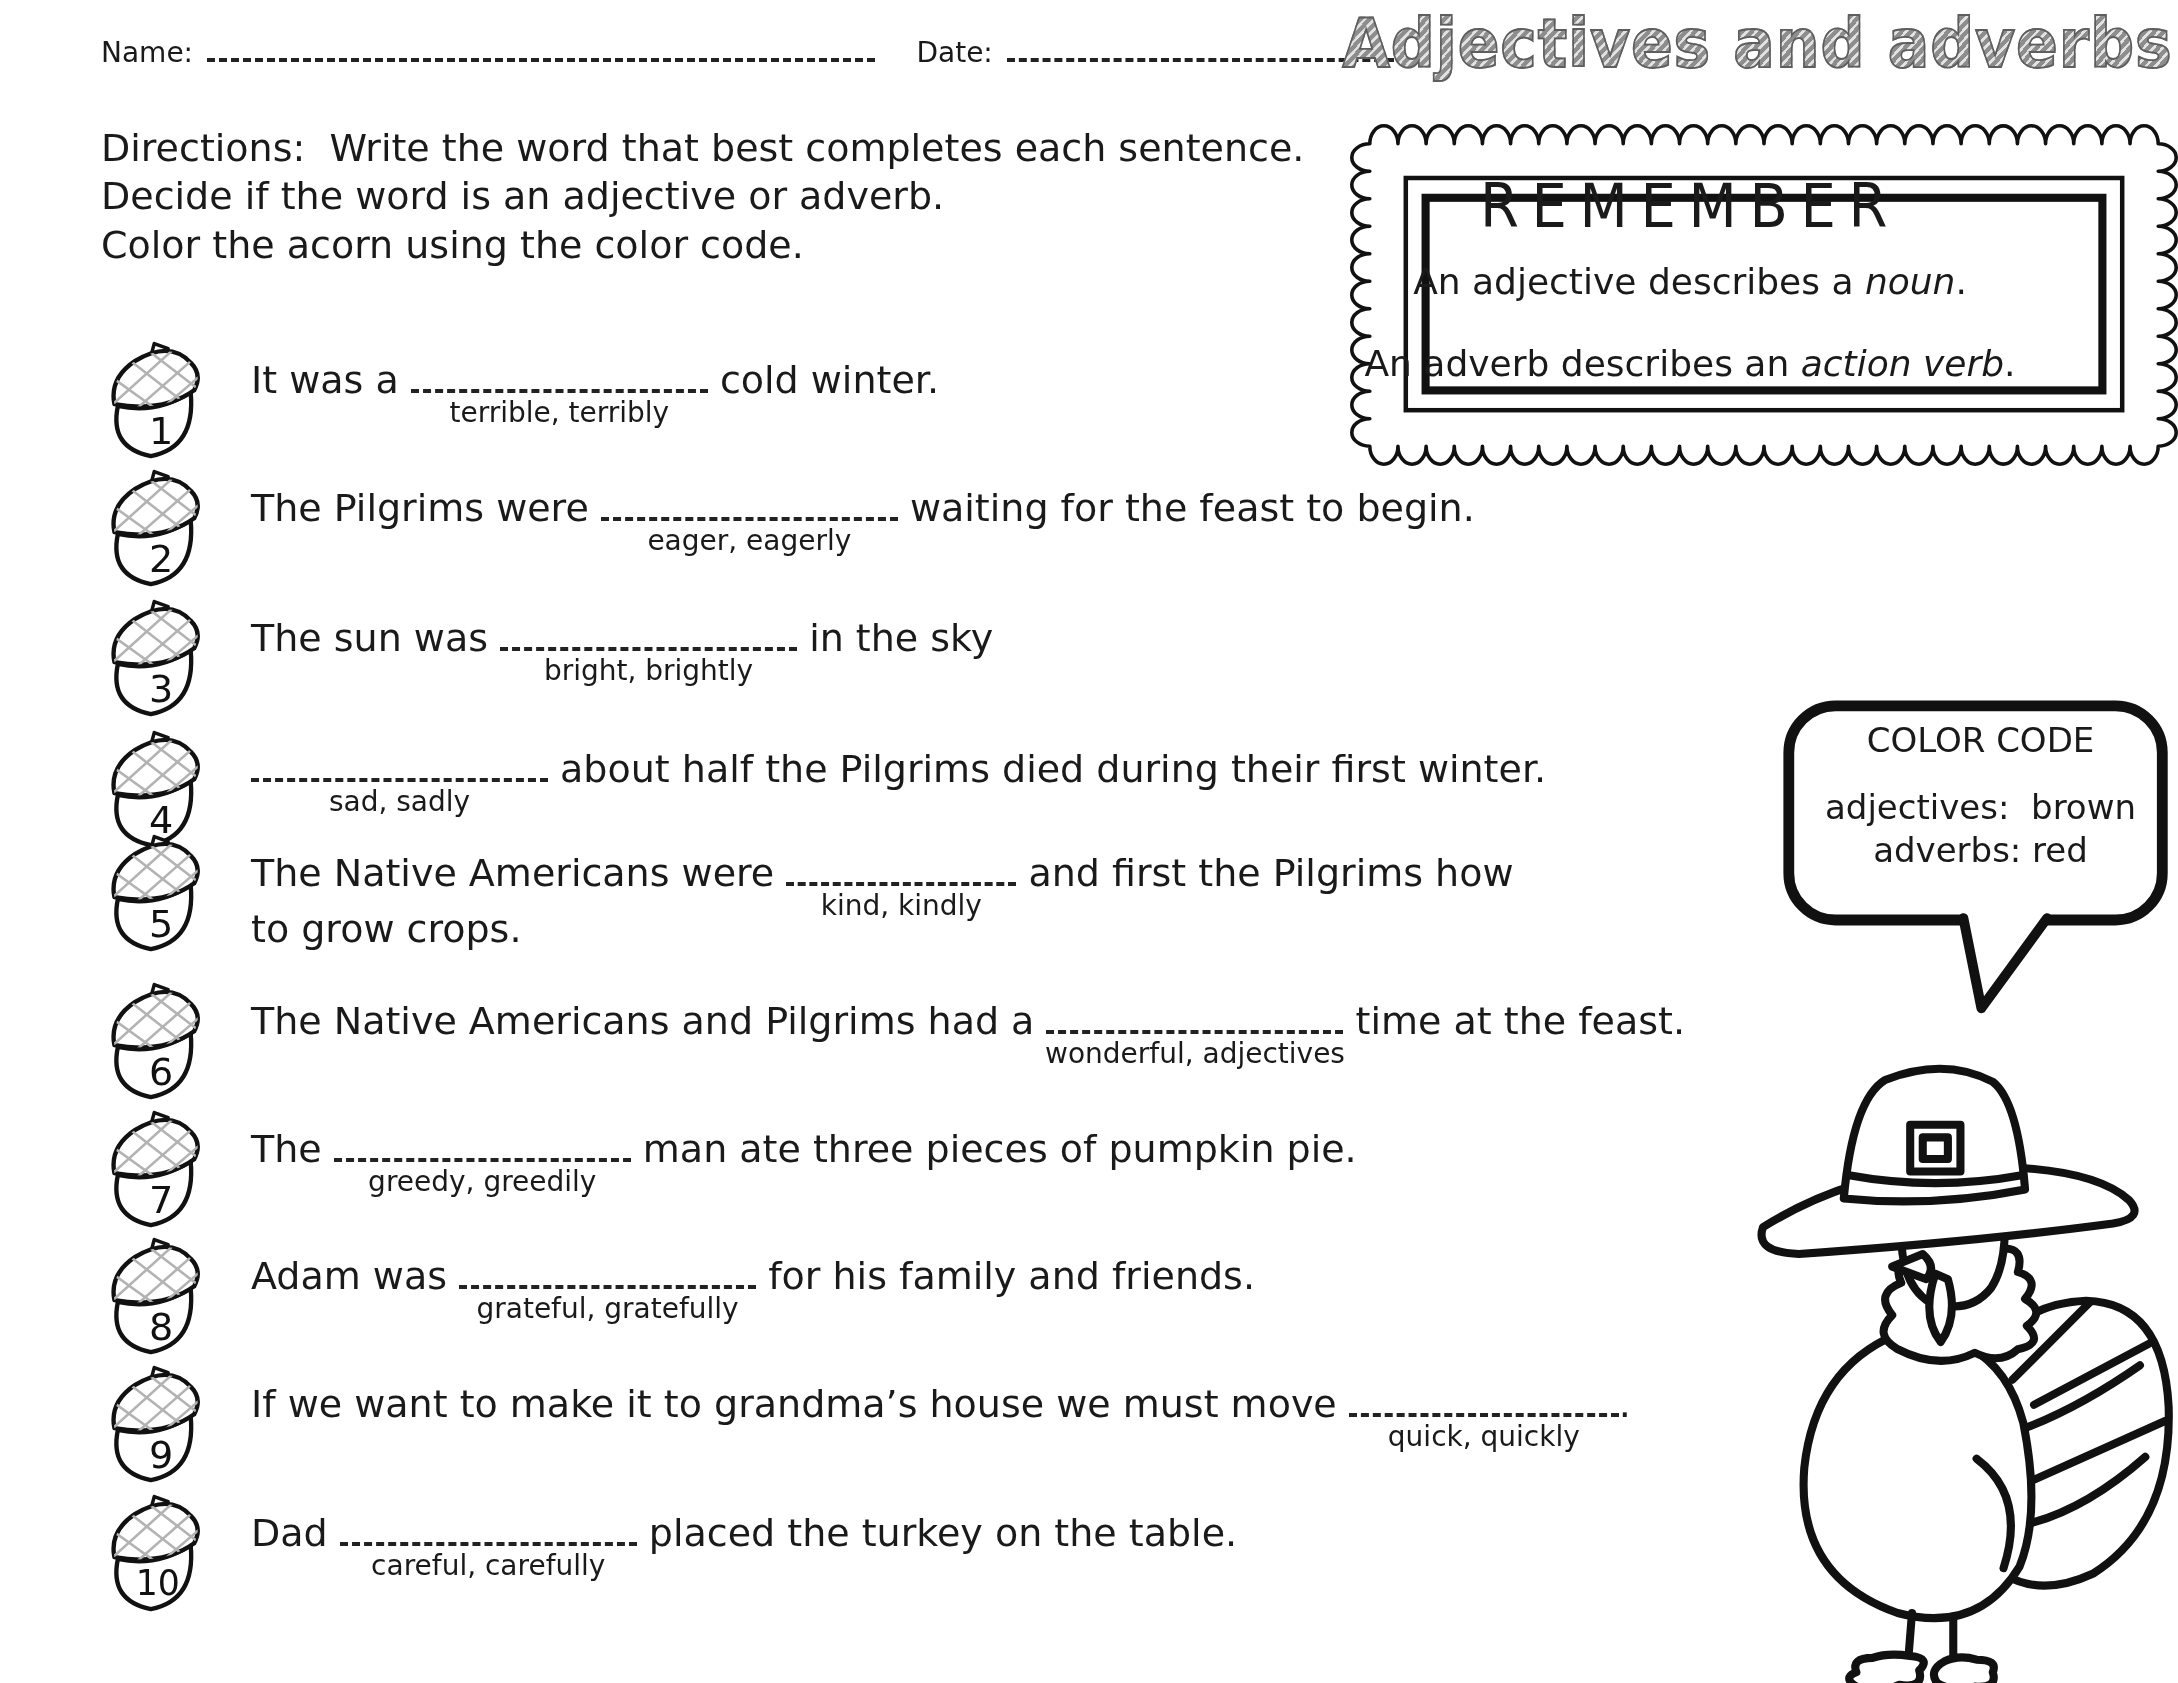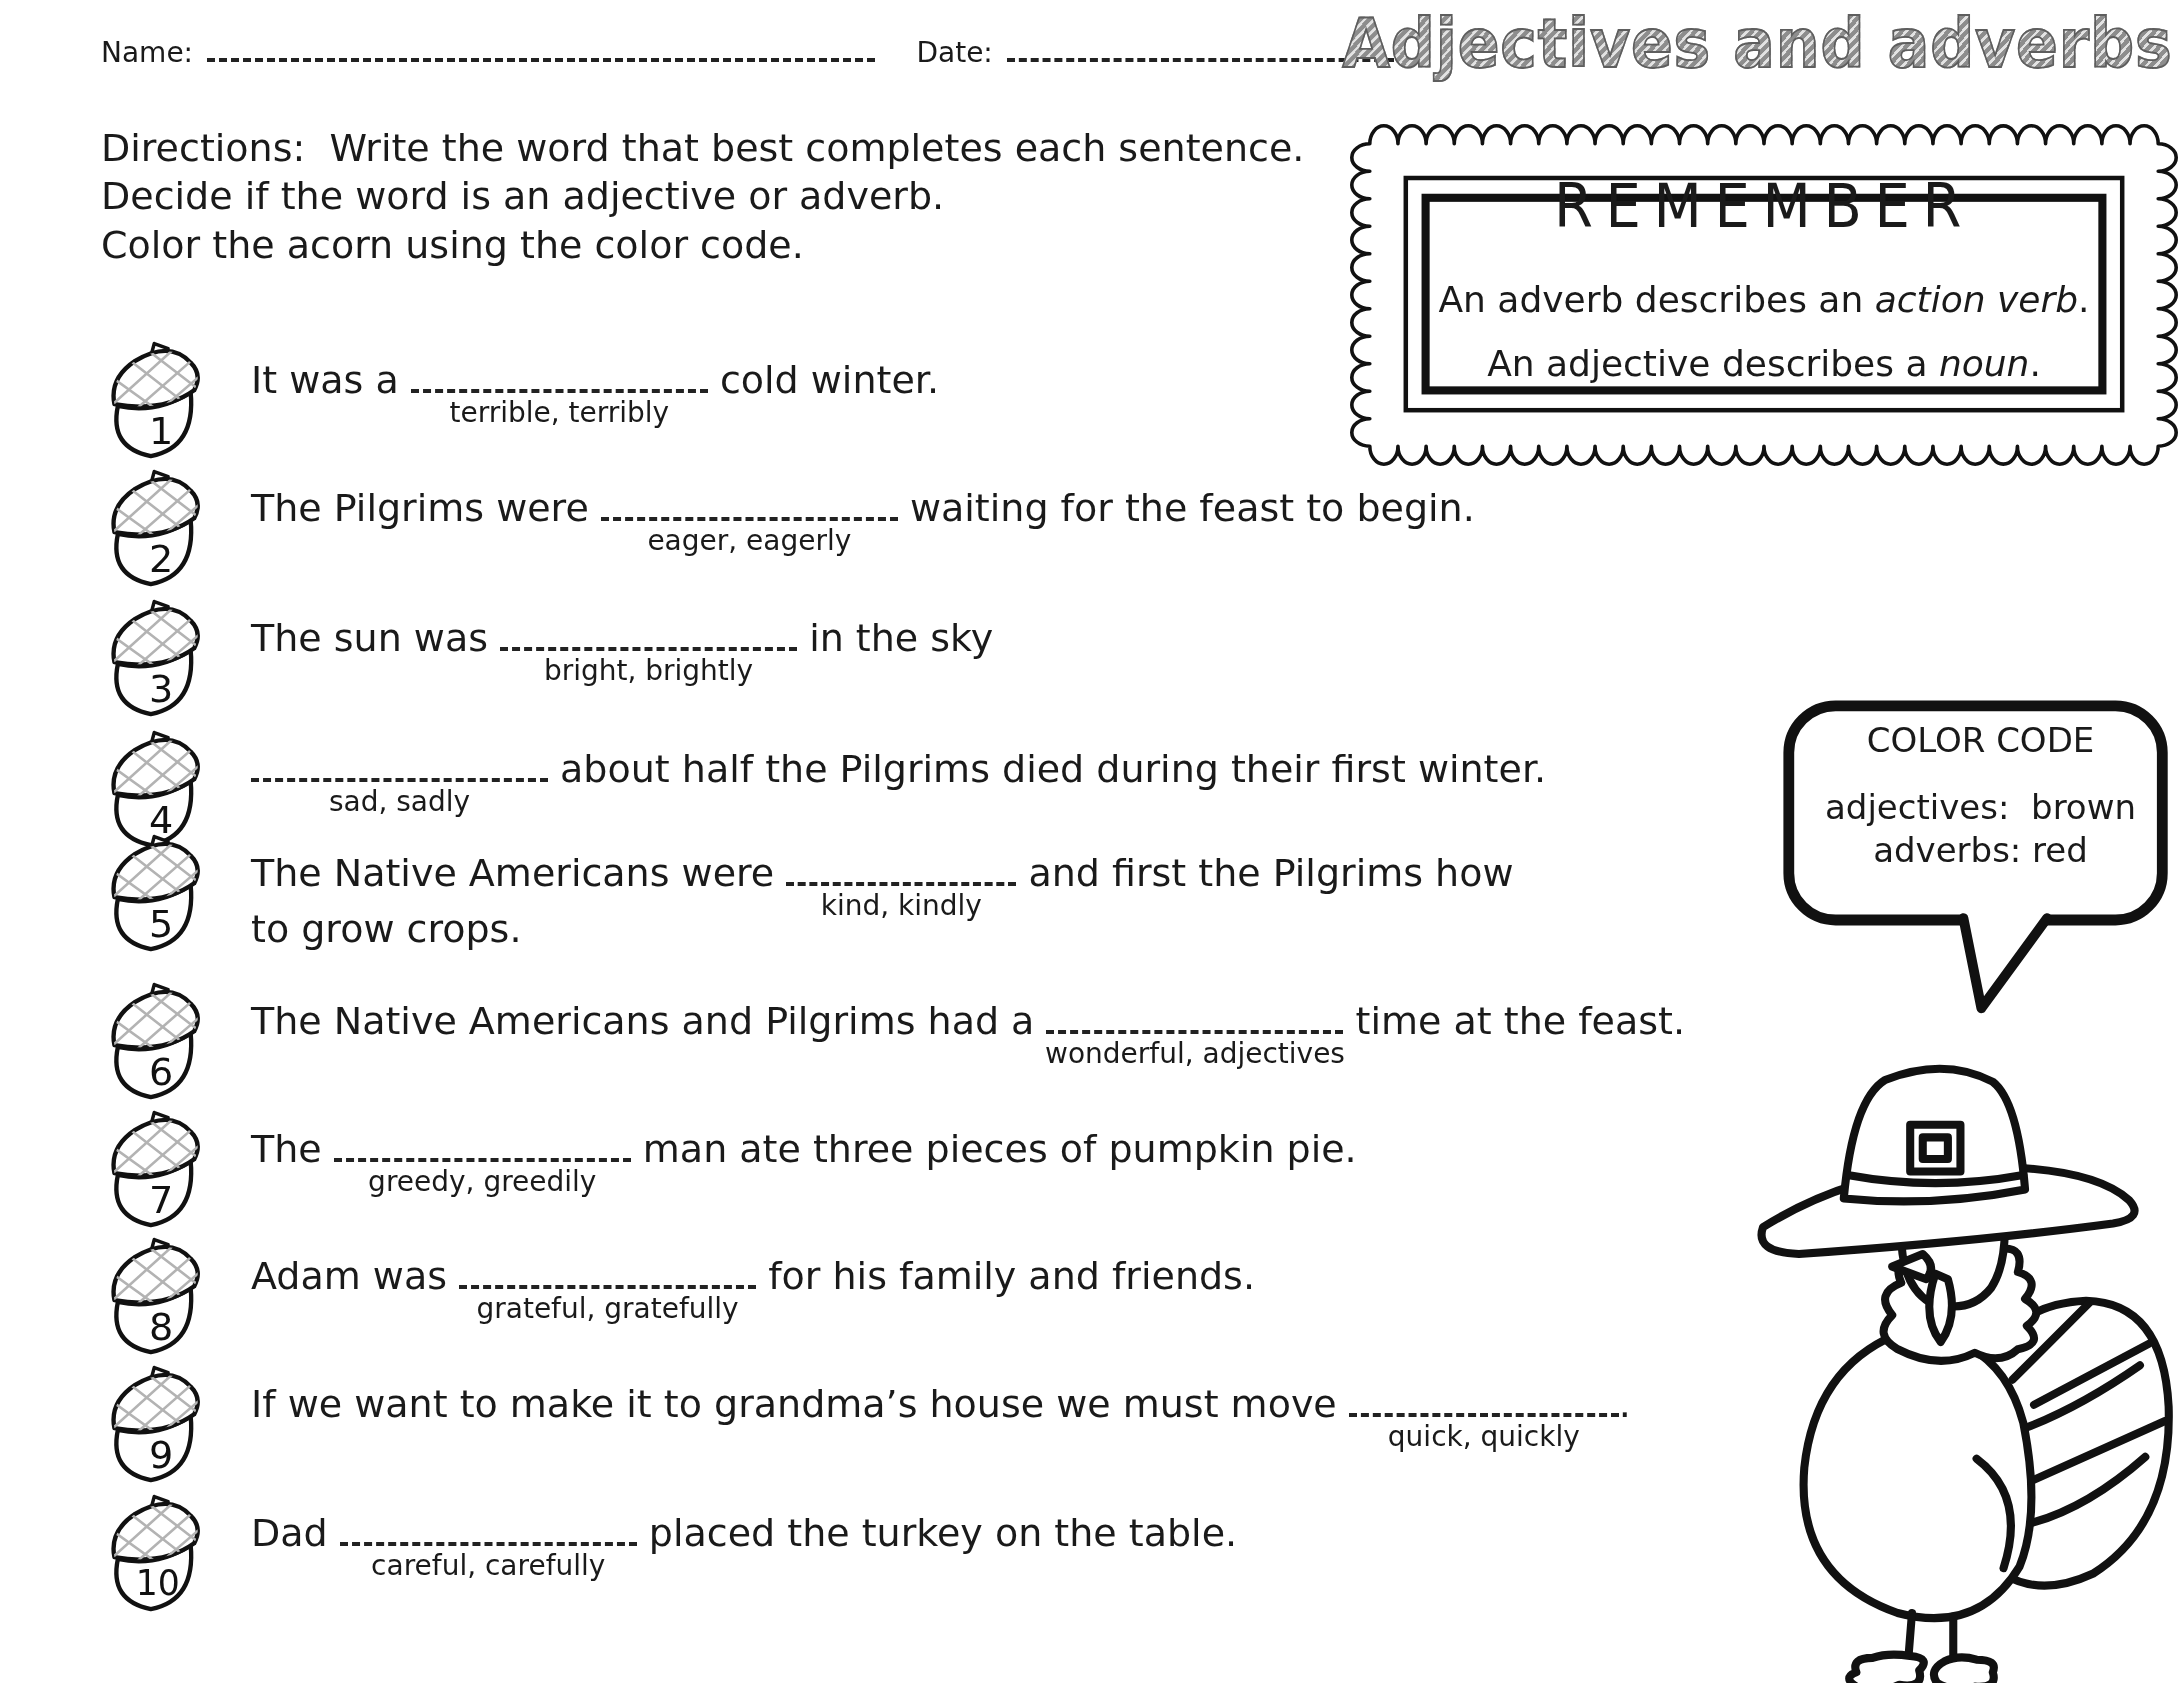--- a/index.html
+++ b/index.html
@@ -22,21 +22,21 @@
     .page-title{
       background:repeating-linear-gradient(135deg,#8d8d8d 0 4.5px,#e3e3e3 4.5px 7.2px);
       -webkit-background-clip:text;background-clip:text;color:transparent;
     }
   }
   
   .directions{position:absolute;left:101px;top:124px;font-size:38px;line-height:1.27;}
   .directions div{white-space:pre-wrap;}
   
   .remember-frame{position:absolute;left:1350px;top:124px;}
-  .remember-content{position:absolute;left:1350px;top:135px;width:828px;text-align:center;}
+  .remember-content{position:absolute;left:1276px;top:135px;width:828px;text-align:center;}
   .remember-title{font-size:56px;letter-spacing:12.6px;margin-top:38px;transform:scaleY(1.08);}
   .remember-line{font-size:36px;}
   .remember-line.l1{margin-top:23.4px;}
   .remember-line.l2{margin-top:41px;}
   .ital{font-style:italic;}
   
   .item{position:absolute;left:104px;width:2034px;height:144px;}
   .acorn{position:absolute;left:0;top:-9px;width:104px;height:122px;}
   .item-text{position:absolute;left:147px;top:10.8px;font-size:38px;white-space:nowrap;}
   .blank{position:relative;display:inline-block;width:297px;height:27px;border-bottom:4.5px dashed #222;vertical-align:baseline;}
@@ -90,22 +90,22 @@
   <div>Color the acorn using the color code.</div>
 </div>
 
 <svg class="remember-frame" width="828" height="342" viewBox="0 0 920 380">
   <path id="scallop-path" fill="#fff" stroke="#111" stroke-width="4" stroke-linejoin="round" d="M 22 22 a 15.642857142857142 20 0 0 1 31.285714285714285 0 a 15.642857142857142 20 0 0 1 31.285714285714285 0 a 15.642857142857142 20 0 0 1 31.285714285714285 0 a 15.642857142857142 20 0 0 1 31.285714285714285 0 a 15.642857142857142 20 0 0 1 31.285714285714285 0 a 15.642857142857142 20 0 0 1 31.285714285714285 0 a 15.642857142857142 20 0 0 1 31.285714285714285 0 a 15.642857142857142 20 0 0 1 31.285714285714285 0 a 15.642857142857142 20 0 0 1 31.285714285714285 0 a 15.642857142857142 20 0 0 1 31.285714285714285 0 a 15.642857142857142 20 0 0 1 31.285714285714285 0 a 15.642857142857142 20 0 0 1 31.285714285714285 0 a 15.642857142857142 20 0 0 1 31.285714285714285 0 a 15.642857142857142 20 0 0 1 31.285714285714285 0 a 15.642857142857142 20 0 0 1 31.285714285714285 0 a 15.642857142857142 20 0 0 1 31.285714285714285 0 a 15.642857142857142 20 0 0 1 31.285714285714285 0 a 15.642857142857142 20 0 0 1 31.285714285714285 0 a 15.642857142857142 20 0 0 1 31.285714285714285 0 a 15.642857142857142 20 0 0 1 31.285714285714285 0 a 15.642857142857142 20 0 0 1 31.285714285714285 0 a 15.642857142857142 20 0 0 1 31.285714285714285 0 a 15.642857142857142 20 0 0 1 31.285714285714285 0 a 15.642857142857142 20 0 0 1 31.285714285714285 0 a 15.642857142857142 20 0 0 1 31.285714285714285 0 a 15.642857142857142 20 0 0 1 31.285714285714285 0 a 15.642857142857142 20 0 0 1 31.285714285714285 0 a 15.642857142857142 20 0 0 1 31.285714285714285 0 a 20 15.272727272727273 0 0 1 0 30.545454545454547 a 20 15.272727272727273 0 0 1 0 30.545454545454547 a 20 15.272727272727273 0 0 1 0 30.545454545454547 a 20 15.272727272727273 0 0 1 0 30.545454545454547 a 20 15.272727272727273 0 0 1 0 30.545454545454547 a 20 15.272727272727273 0 0 1 0 30.545454545454547 a 20 15.272727272727273 0 0 1 0 30.545454545454547 a 20 15.272727272727273 0 0 1 0 30.545454545454547 a 20 15.272727272727273 0 0 1 0 30.545454545454547 a 20 15.272727272727273 0 0 1 0 30.545454545454547 a 20 15.272727272727273 0 0 1 0 30.545454545454547 a 15.642857142857142 20 0 0 1 -31.285714285714285 0 a 15.642857142857142 20 0 0 1 -31.285714285714285 0 a 15.642857142857142 20 0 0 1 -31.285714285714285 0 a 15.642857142857142 20 0 0 1 -31.285714285714285 0 a 15.642857142857142 20 0 0 1 -31.285714285714285 0 a 15.642857142857142 20 0 0 1 -31.285714285714285 0 a 15.642857142857142 20 0 0 1 -31.285714285714285 0 a 15.642857142857142 20 0 0 1 -31.285714285714285 0 a 15.642857142857142 20 0 0 1 -31.285714285714285 0 a 15.642857142857142 20 0 0 1 -31.285714285714285 0 a 15.642857142857142 20 0 0 1 -31.285714285714285 0 a 15.642857142857142 20 0 0 1 -31.285714285714285 0 a 15.642857142857142 20 0 0 1 -31.285714285714285 0 a 15.642857142857142 20 0 0 1 -31.285714285714285 0 a 15.642857142857142 20 0 0 1 -31.285714285714285 0 a 15.642857142857142 20 0 0 1 -31.285714285714285 0 a 15.642857142857142 20 0 0 1 -31.285714285714285 0 a 15.642857142857142 20 0 0 1 -31.285714285714285 0 a 15.642857142857142 20 0 0 1 -31.285714285714285 0 a 15.642857142857142 20 0 0 1 -31.285714285714285 0 a 15.642857142857142 20 0 0 1 -31.285714285714285 0 a 15.642857142857142 20 0 0 1 -31.285714285714285 0 a 15.642857142857142 20 0 0 1 -31.285714285714285 0 a 15.642857142857142 20 0 0 1 -31.285714285714285 0 a 15.642857142857142 20 0 0 1 -31.285714285714285 0 a 15.642857142857142 20 0 0 1 -31.285714285714285 0 a 15.642857142857142 20 0 0 1 -31.285714285714285 0 a 15.642857142857142 20 0 0 1 -31.285714285714285 0 a 20 15.272727272727273 0 0 1 0 -30.545454545454547 a 20 15.272727272727273 0 0 1 0 -30.545454545454547 a 20 15.272727272727273 0 0 1 0 -30.545454545454547 a 20 15.272727272727273 0 0 1 0 -30.545454545454547 a 20 15.272727272727273 0 0 1 0 -30.545454545454547 a 20 15.272727272727273 0 0 1 0 -30.545454545454547 a 20 15.272727272727273 0 0 1 0 -30.545454545454547 a 20 15.272727272727273 0 0 1 0 -30.545454545454547 a 20 15.272727272727273 0 0 1 0 -30.545454545454547 a 20 15.272727272727273 0 0 1 0 -30.545454545454547 a 20 15.272727272727273 0 0 1 0 -30.545454545454547 Z"></path>
   <rect x="62" y="60" width="796" height="258" fill="#fff" stroke="#111" stroke-width="5"></rect>
   <rect x="84" y="82" width="752" height="214" fill="none" stroke="#111" stroke-width="9"></rect>
 </svg>
 <div class="remember-content">
   <div class="remember-title">REMEMBER</div>
+  <div class="remember-line l1"><span>An adjective describes a </span><span class="ital">noun</span><span>.</span></div>
   <div class="remember-line l2"><span>An adverb describes an </span><span class="ital">action verb</span><span>.</span></div>
-  <div class="remember-line l1"><span>An adjective describes a </span><span class="ital">noun</span><span>.</span></div>
 </div>
 
 <div class="item row1">
   <svg class="acorn" viewBox="0 0 120 140">
       <use href="#acorn-shape"></use>
       <text x="66" y="122" font-size="44" text-anchor="middle" fill="#111">1</text>
     </svg>
   <div class="item-text"><span>It was a </span><span class="blank"><span class="bank">terrible, terribly</span></span><span> cold winter.</span></div>
 </div>
 <div class="item row2">

